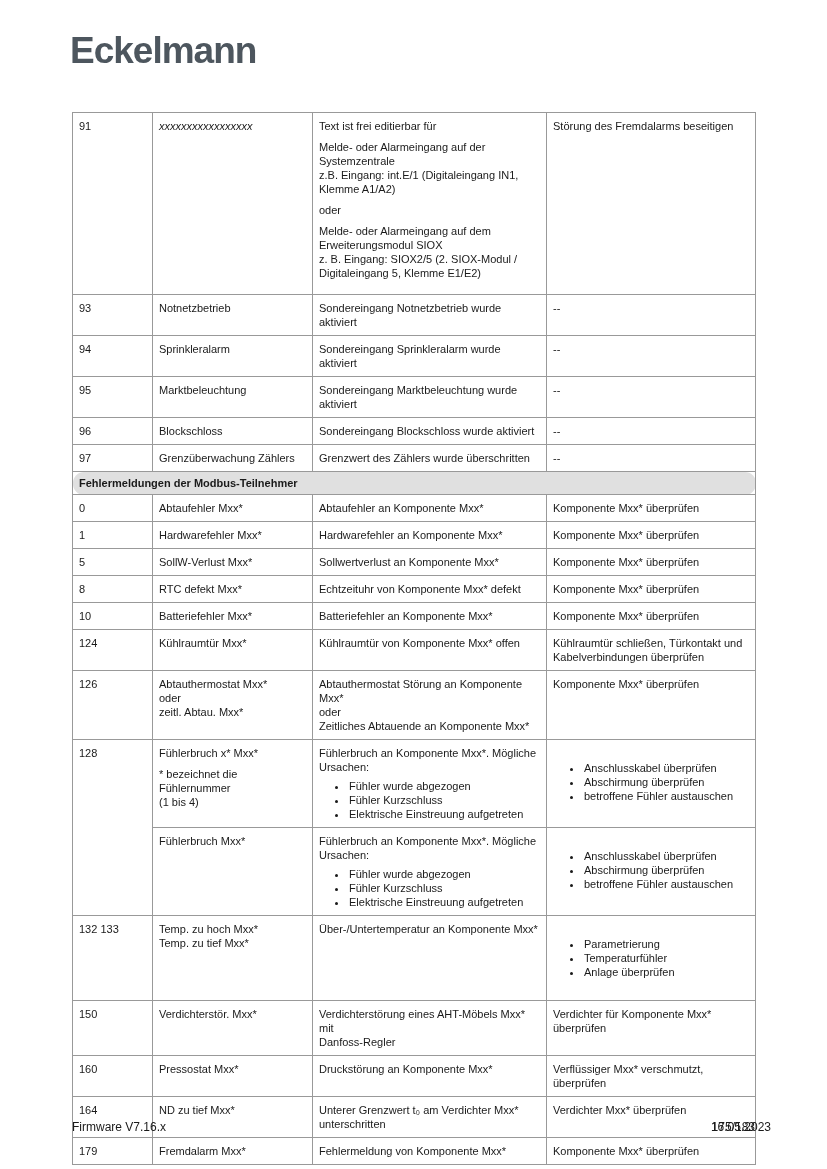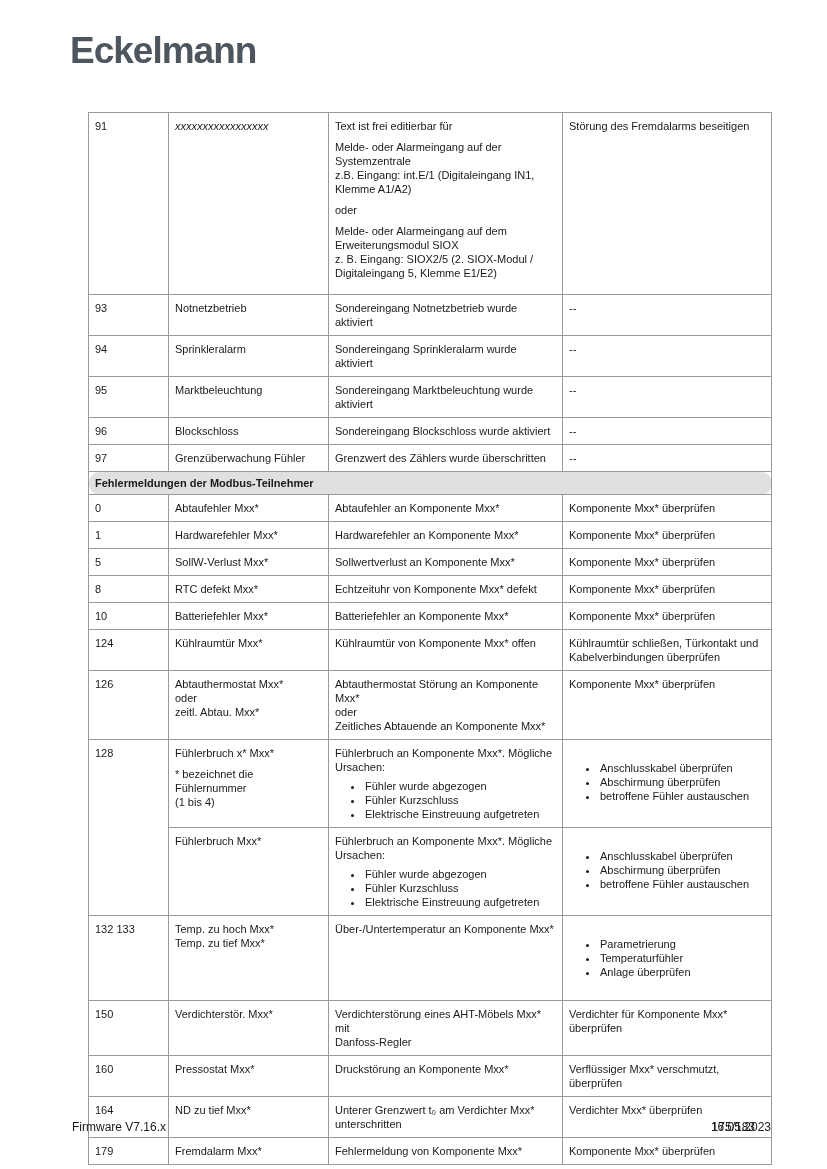--- a/index.html
+++ b/index.html
@@ -6,21 +6,21 @@
   body { background:#ffffff; }
   .page {
     position:relative; width:782px; height:1169px; background:#ffffff;
     font-family:"Liberation Sans", sans-serif; color:#1a1a1a; overflow:hidden;
   }
   .logo {
     position:absolute; left:70px; top:30px;
     font-size:37px; font-weight:bold; color:#4d565e; letter-spacing:-1px;
   }
   table.err-table {
-    position:absolute; left:88px; top:112px; width:683px;
+    position:absolute; left:72px; top:112px; width:683px;
     border-collapse:collapse; table-layout:fixed;
   }
   td {
     border:1px solid #999999; vertical-align:top;
     padding:6px 6px; font-size:11px; line-height:14px; color:#1a1a1a;
     word-wrap:break-word;
   }
   .ml { white-space:pre-line; }
   .italic { font-style:italic; }
   .para { margin:0 0 7px 0; }
@@ -93,21 +93,21 @@
         <td class="ml">--</td>
       </tr>
       <tr>
         <td class="ml">96</td>
         <td class="ml">Blockschloss</td>
         <td class="ml">Sondereingang Blockschloss wurde aktiviert</td>
         <td class="ml">--</td>
       </tr>
       <tr>
         <td class="ml">97</td>
-        <td class="ml">Grenzüberwachung Fühler</td>
+        <td class="ml">Grenzüberwachung Zählers</td>
         <td class="ml">Grenzwert des Zählers wurde überschritten</td>
         <td class="ml">--</td>
       </tr>
 
       <tr class="section-row">
         <td colspan="4">Fehlermeldungen der Modbus-Teilnehmer</td>
       </tr>
 
       <tr>
         <td class="ml">0</td>

